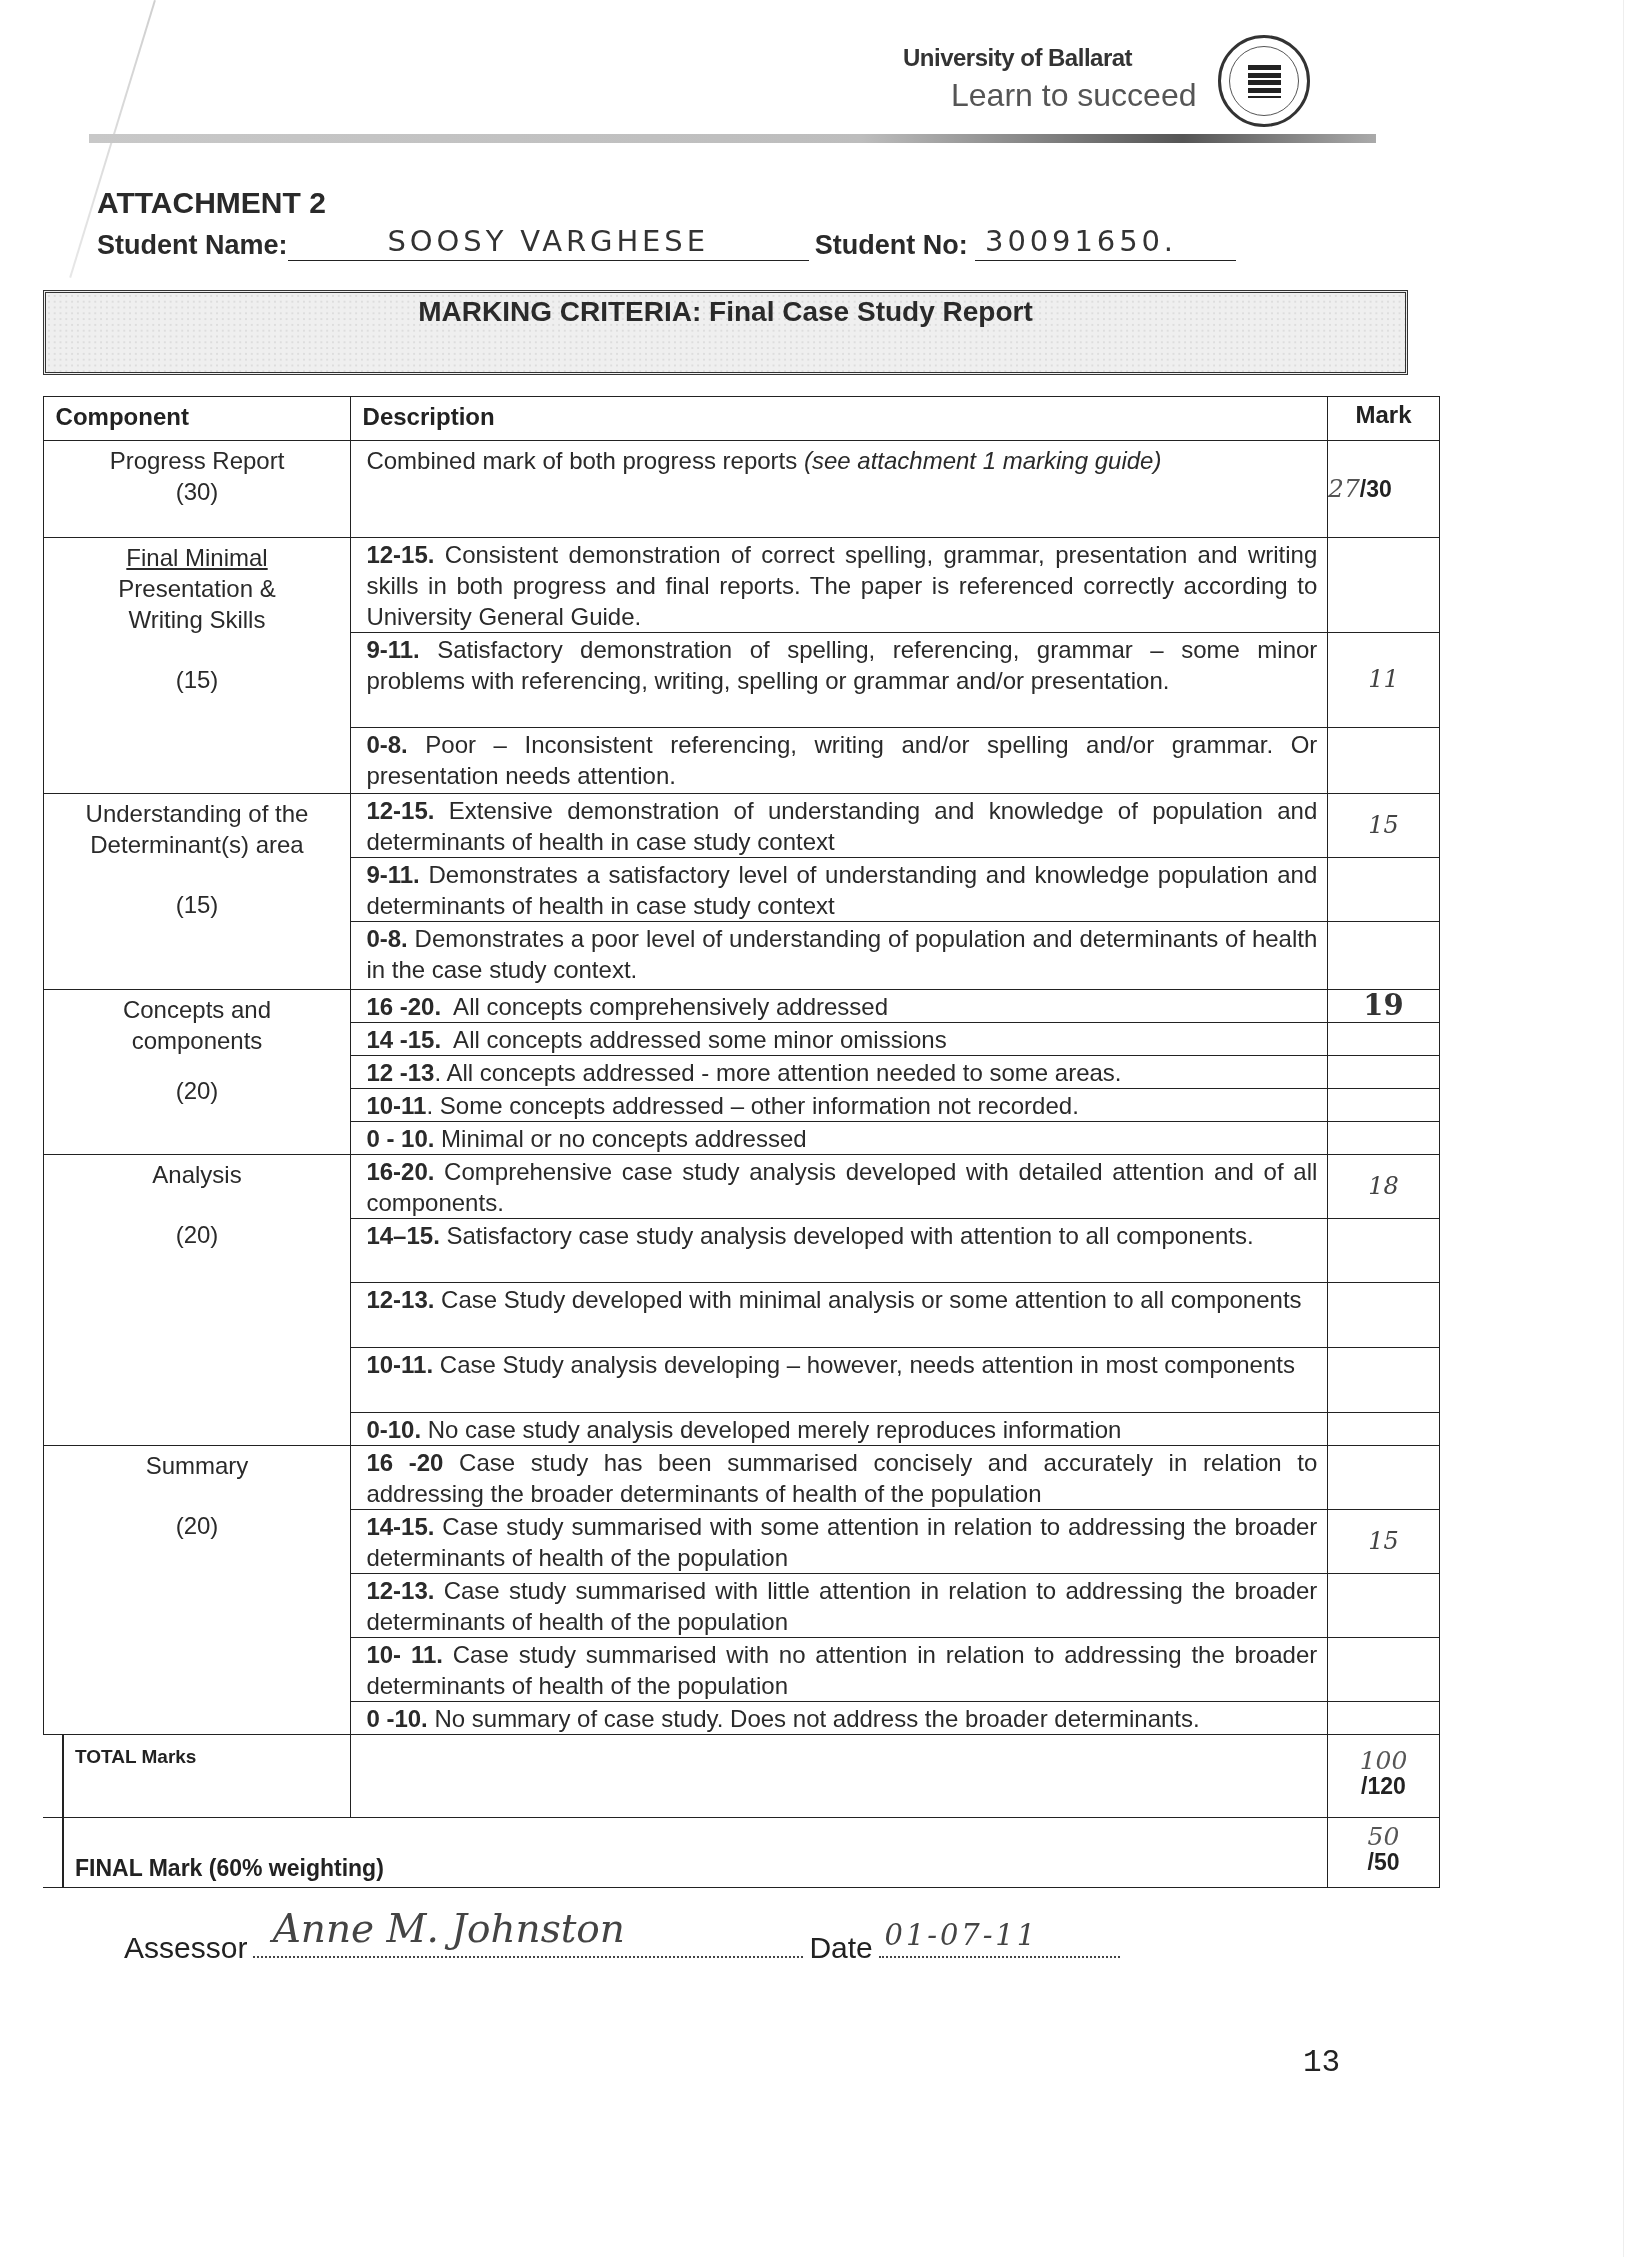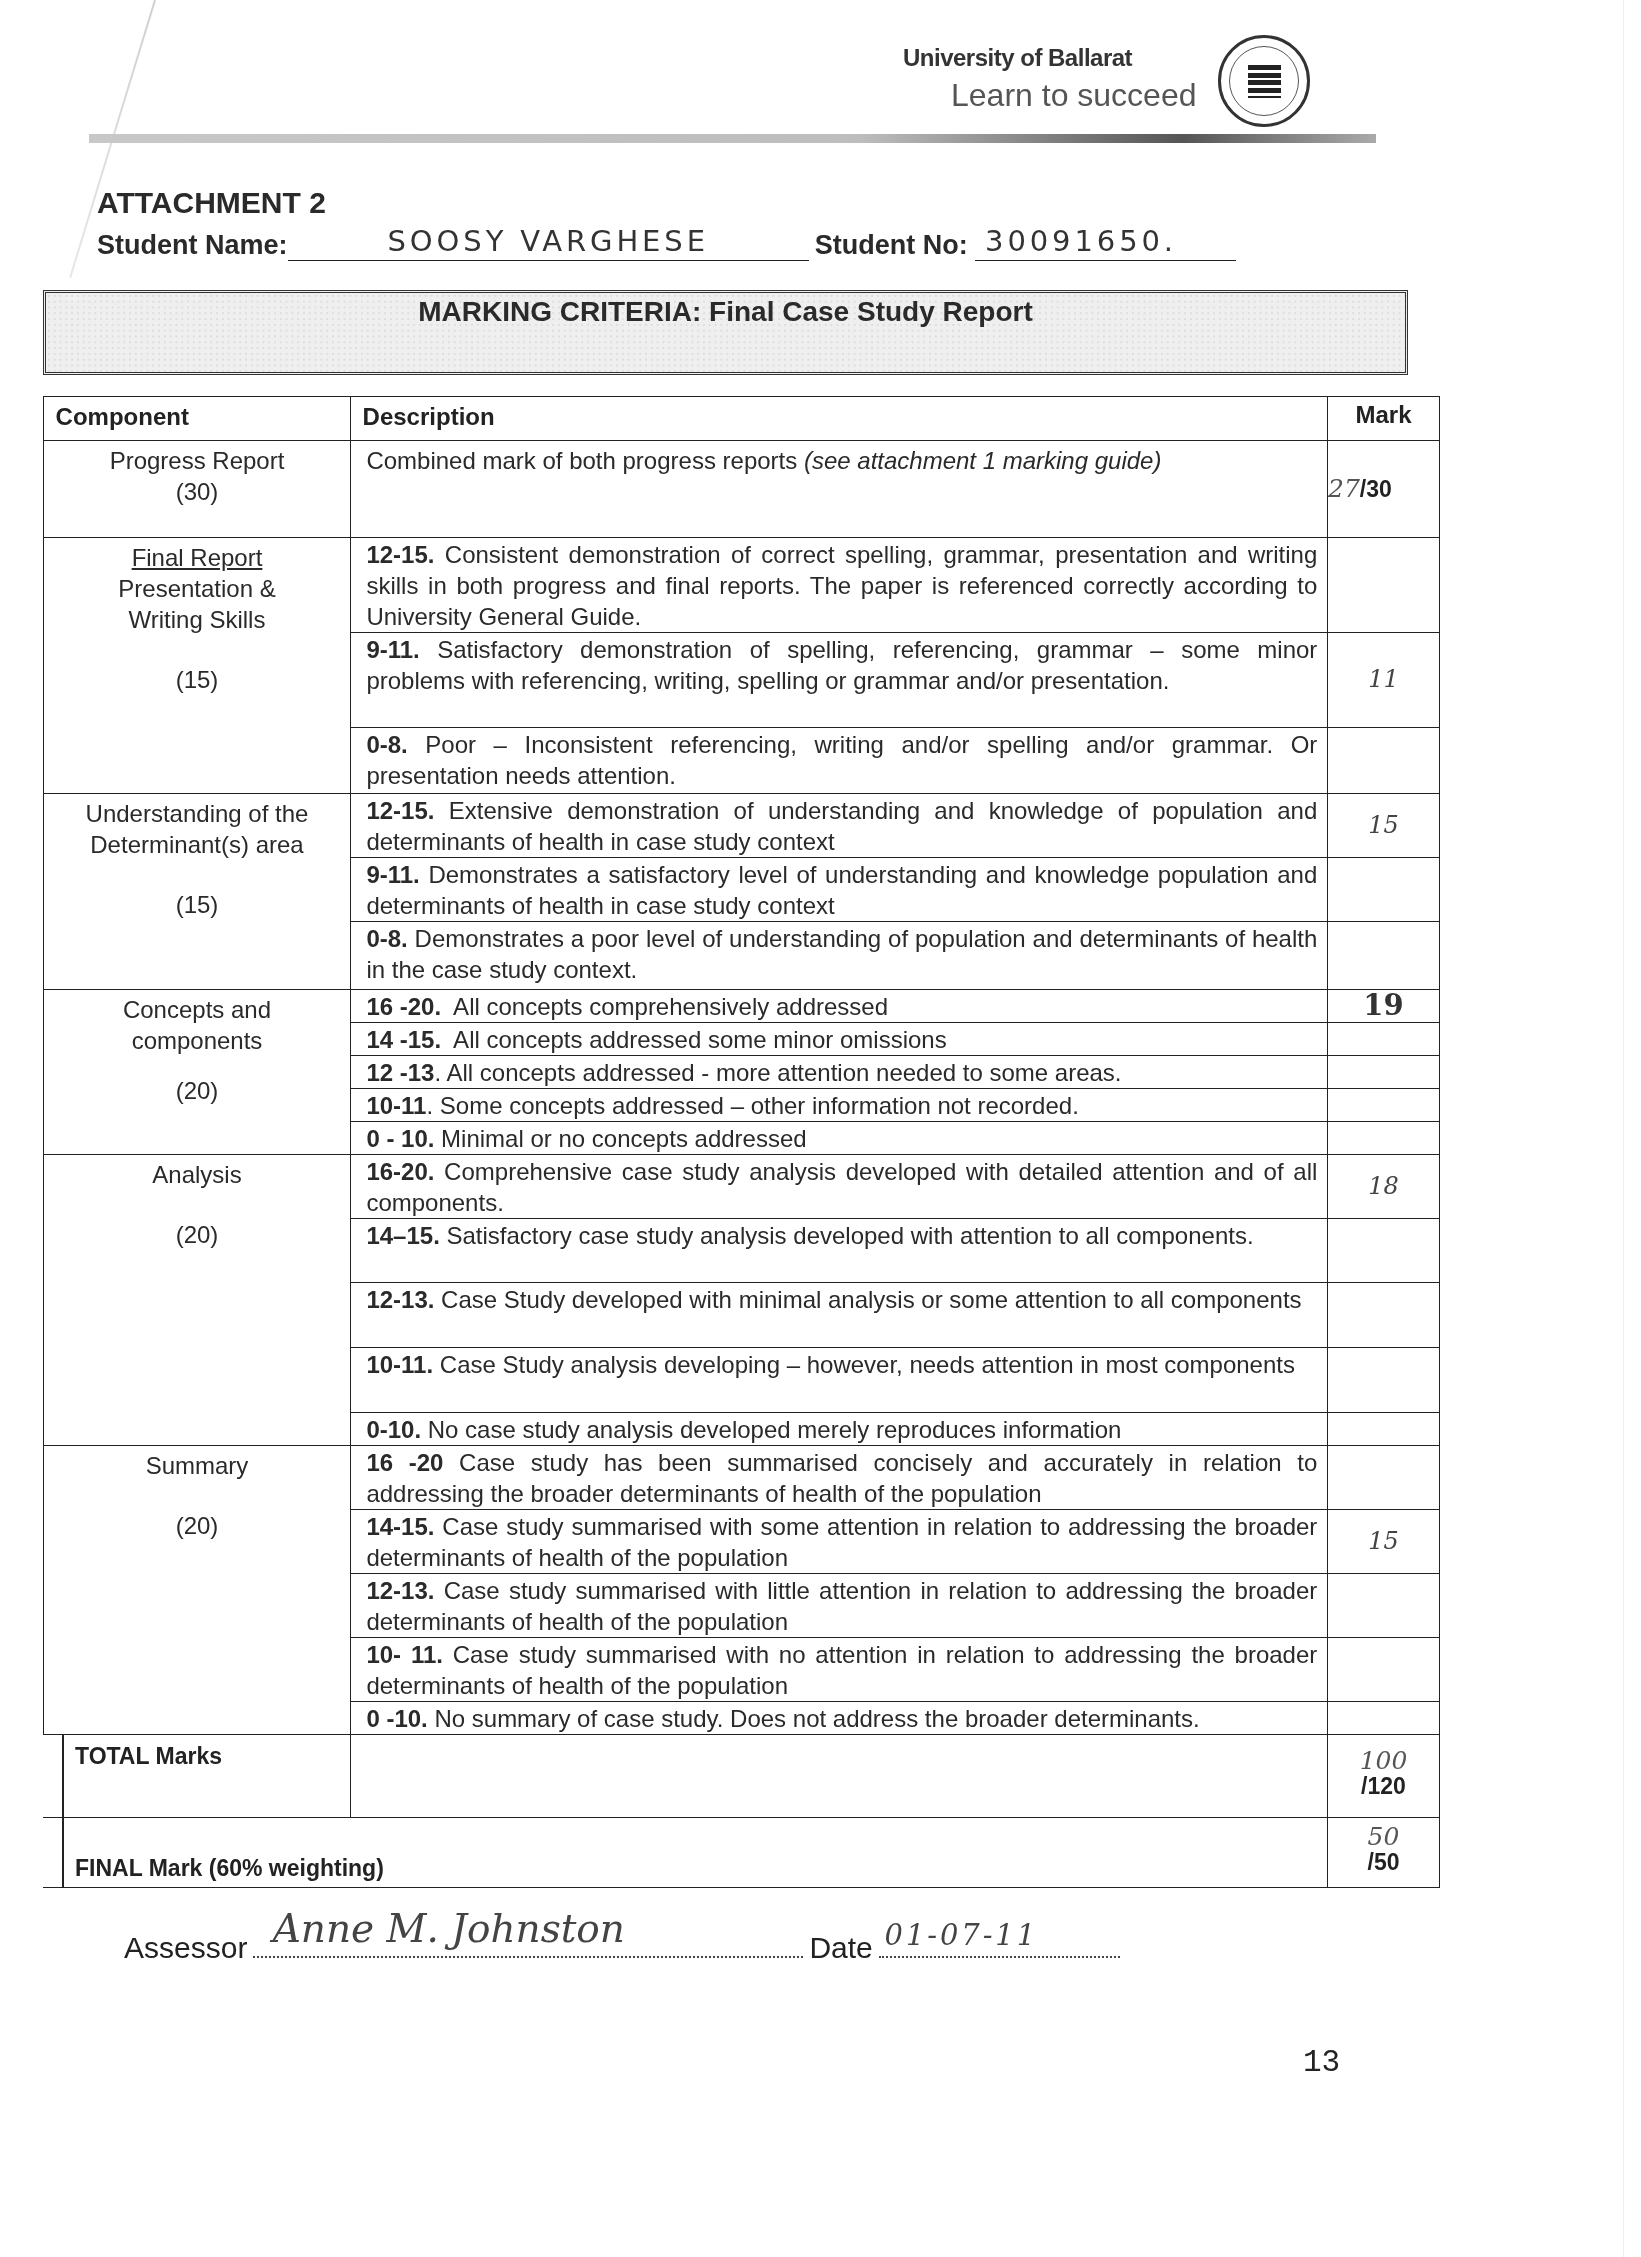--- a/index.html
+++ b/index.html
@@ -108,21 +108,21 @@
     <td class="desc" style="padding-top:3.9px;">
       <span>Combined mark of both progress reports </span><i>(see attachment 1 marking guide)</i>
     </td>
     <td class="mark" style="text-align:left;padding-left:0;">
       <span style="font-size:25px;color:#555;">27</span><span class="mark-print">/30</span>
     </td>
   </tr>
 
   <tr style="height:94px;">
     <td class="comp" rowspan="3">
-      <span class="u" style="font-weight:normal">Final Report</span><br>
+      <span class="u" style="font-weight:normal">Final Minimal</span><br>
       <span style="font-weight:normal;display:inline-block;width:193px;">Presentation &amp; Writing Skills</span>
       <span class="pts" style="margin-top:29px;font-weight:normal">(15)</span>
     </td>
     <td class="desc"><b>12-15.</b><span> Consistent demonstration of correct spelling, grammar, presentation and writing skills in both progress and final reports. The paper is referenced correctly according to University General Guide.</span></td>
     <td class="mark"></td>
   </tr>
   <tr style="height:95px;">
     <td class="desc"><b>9-11.</b><span> Satisfactory demonstration of spelling, referencing, grammar – some minor problems with referencing, writing, spelling or grammar and/or presentation.</span></td>
     <td class="mark">11</td>
   </tr>
@@ -217,21 +217,21 @@
   <tr style="height:64px;">
     <td class="desc"><b>10- 11.</b><span> Case study summarised with no attention in relation to addressing the broader determinants of health of the population</span></td>
     <td class="mark"></td>
   </tr>
   <tr style="height:33px;">
     <td class="desc"><b>0 -10.</b><span> No summary of case study. Does not address the broader determinants.</span></td>
     <td class="mark"></td>
   </tr>
 
   <tr style="height:83px;">
-    <td style="padding:5.8px 13.5px 0 31px;font-weight:bold;font-size:23px;border-left-color:transparent;">
+    <td style="padding:5.8px 13.5px 0 31px;font-weight:bold;font-size:19px;border-left-color:transparent;">
       <span>TOTAL Marks</span>
     </td>
     <td></td>
     <td class="mark" style="text-align:center;">
       <span class="mark-hw">100</span>
       <span class="mark-print">/120</span>
     </td>
   </tr>
 
   <tr style="height:70px;">

